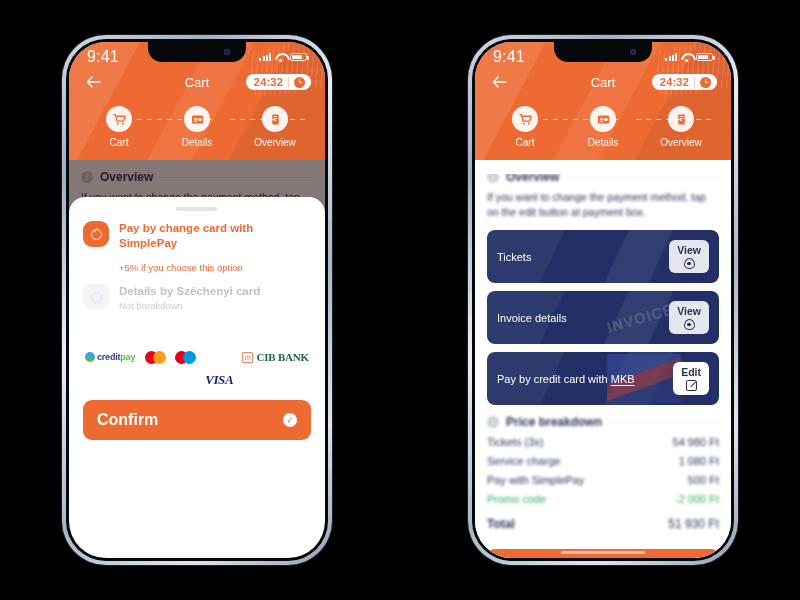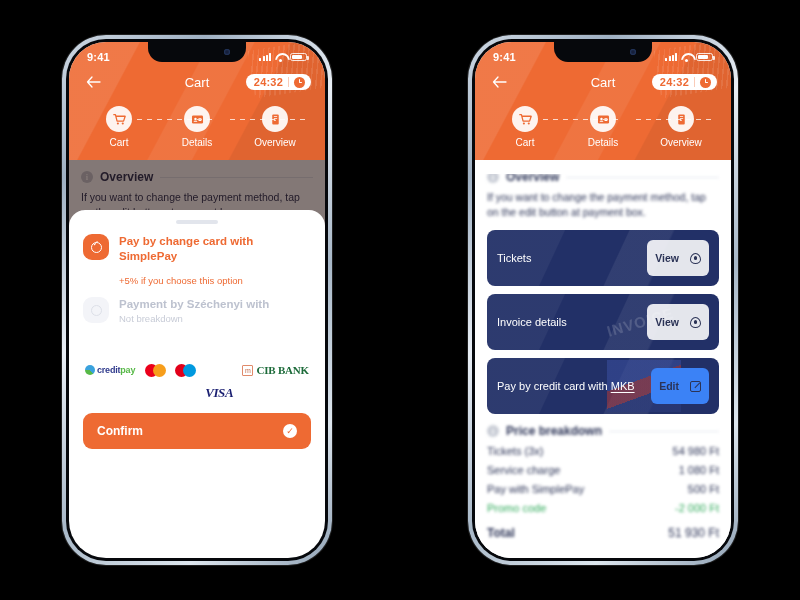--- a/index.html
+++ b/index.html
@@ -31,21 +31,21 @@
     background:
       linear-gradient(118deg, rgba(255,255,255,.10) 0 22%, transparent 22.5% 44%, rgba(255,255,255,.07) 44.5% 58%, transparent 58.5%),
       linear-gradient(-62deg, rgba(0,0,0,.06) 0 30%, transparent 30.5%);
     pointer-events:none; }
   .hdr::after{ content:""; position:absolute; right:-12px; top:2px; width:86px; height:48px;
     background:repeating-linear-gradient(104deg, rgba(255,255,255,.16) 0 1.5px, transparent 1.5px 5px);
     transform:rotate(-9deg); opacity:.6; pointer-events:none; }
 
   .statusbar { display:flex; align-items:center; justify-content:space-between;
     height:26px; padding:4px 6px 0; position:relative; z-index:3; }
-  .sb-time { color:#fff; font-size:11px; font-weight:700; letter-spacing:.2px; }
+  .sb-time { color:#fff; font-size:16px; font-weight:400; letter-spacing:.2px; }
   .sb-right { display:flex; align-items:center; gap:4px; }
   .sig { display:flex; align-items:flex-end; gap:1.2px; height:8px; }
   .sig i { display:block; width:2px; background:#fff; border-radius:.5px; }
   .sig i:nth-child(1){height:3px}.sig i:nth-child(2){height:4.6px}
   .sig i:nth-child(3){height:6.2px}.sig i:nth-child(4){height:8px}
   .wifi { width:11px; height:8px; position:relative; }
   .wifi::before{ content:""; position:absolute; left:0; top:0; width:11px; height:11px;
     border:2px solid #fff; border-radius:50%; clip-path:polygon(0 0,100% 0,100% 45%,0 45%); }
   .wifi::after{ content:""; position:absolute; left:4px; top:5.5px; width:3px; height:3px;
     background:#fff; border-radius:50%; }
@@ -102,23 +102,23 @@
   .card .ovl { position:absolute; inset:0; pointer-events:none;
     background:linear-gradient(115deg, rgba(255,255,255,.05) 0 30%, transparent 30.5% 55%, rgba(255,255,255,.07) 55.5% 72%, transparent 73%); }
   .card .wm { position:absolute; right:44px; top:50%; transform:translateY(-50%) rotate(-16deg);
     color:rgba(255,255,255,.16); font-size:15px; font-weight:700; letter-spacing:1px;
     pointer-events:none; }
   .card .cardart { position:absolute; right:38px; top:2px; bottom:2px; width:74px;
     pointer-events:none; opacity:.55;
     background:linear-gradient(160deg,#3a4fa0 0 40%,#b03a3a 40% 62%,#2d3c7d 62%); }
   .card .ttl { position:relative; z-index:2; color:#fff; font-size:11px; }
   .card .ttl u { text-decoration-thickness:1px; text-underline-offset:2px; }
-  .pillbtn { position:relative; z-index:2; display:flex; align-items:center; gap:11px;
-    background:rgba(255,255,255,.88); border-radius:6px; padding:12px 8px; cursor:pointer; }
-  .pillbtn.solid { background:#3b82f6; }
+  .pillbtn { position:relative; z-index:2; display:flex; align-items:center; gap:2px;
+    background:rgba(255,255,255,.88); border-radius:6px; padding:4px 8px; cursor:pointer;flex-direction:column; }
+  .pillbtn.solid { background:#ffffff; }
   .pillbtn .bl { color:#2b3356; font-size:10.5px; font-weight:600; }
   .eye { width:11px; height:11px; border-radius:50% 50% 50% 50%/60% 60% 40% 40%;
     border:1.3px solid #2b3356; position:relative; }
   .eye::after{ content:""; position:absolute; left:2.6px; top:2.5px; width:3.4px; height:3.4px;
     border-radius:50%; background:#2b3356; }
   .pen { width:11px; height:11px; border:1.3px solid #2b3356; border-radius:2px; position:relative; }
   .pen::after{ content:""; position:absolute; left:3px; top:2.6px; width:6.5px; height:1.4px;
     background:#2b3356; transform:rotate(-45deg); }
 
   .prow { display:flex; justify-content:space-between; align-items:baseline;
@@ -185,21 +185,21 @@
   .visa { font-family:"Liberation Serif",serif; font-style:italic; font-weight:700;
     font-size:13px; color:#1a1f71; letter-spacing:-.4px;margin-top:46px; }
   .cib { display:flex; align-items:center; gap:3px; }
   .cib .bx { width:11px; height:11px; border:1px solid #e08a6a; border-radius:1px;
     color:#c6704f; font-size:7px; display:flex; align-items:center; justify-content:center; }
   .cib .nm { font-family:"Liberation Serif",serif; font-weight:700; font-size:11px;
     color:#1d6b3a; letter-spacing:-.2px; }
 
   .confirm { background:#ee6a33; border-radius:9px; padding:11px 14px; display:flex;
     align-items:center; justify-content:space-between; margin:0 0 14px; cursor:pointer; }
-  .confirm .c { color:#fff; font-size:12px; font-weight:600; }
+  .confirm .c { color:#fff; font-size:16px; font-weight:600; }
   .confirm .chk { width:14px; height:14px; border-radius:50%; background:#fff;
     color:#ee6a33; font-size:9px; display:flex; align-items:center; justify-content:center; }
 
   
   .blurred { filter:blur(1.45px); }
   .blurred2 { filter:blur(1.1px); }
   .rightcontent { position:relative; }
   .whiteband { position:absolute; left:0; right:0; top:0; height:14px; background:#fff; z-index:5; }
 </style>
 </head>
@@ -346,21 +346,21 @@
               <span>
                 <span class="ot" style="display:block">Pay by change card with SimplePay</span>
                 <span class="os" style="display:block">+5% if you choose this option</span>
               </span>
             </div>
             <div class="opt dis">
               <span class="radio">
                   <i></i>
                 </span>
               <span>
-                <span class="ot" style="display:block">Payment by Széchenyi with</span>
+                <span class="ot" style="display:block">Details by Széchenyi card</span>
                 <span class="os" style="display:block">Not breakdown</span>
               </span>
             </div>
 
             <div class="logos">
               <span class="lg lg-simple">
                 <span class="glob"></span>
                 <span class="w"><span>credit</span><i>pay</i></span>
               </span>
               <span class="lg mc">

